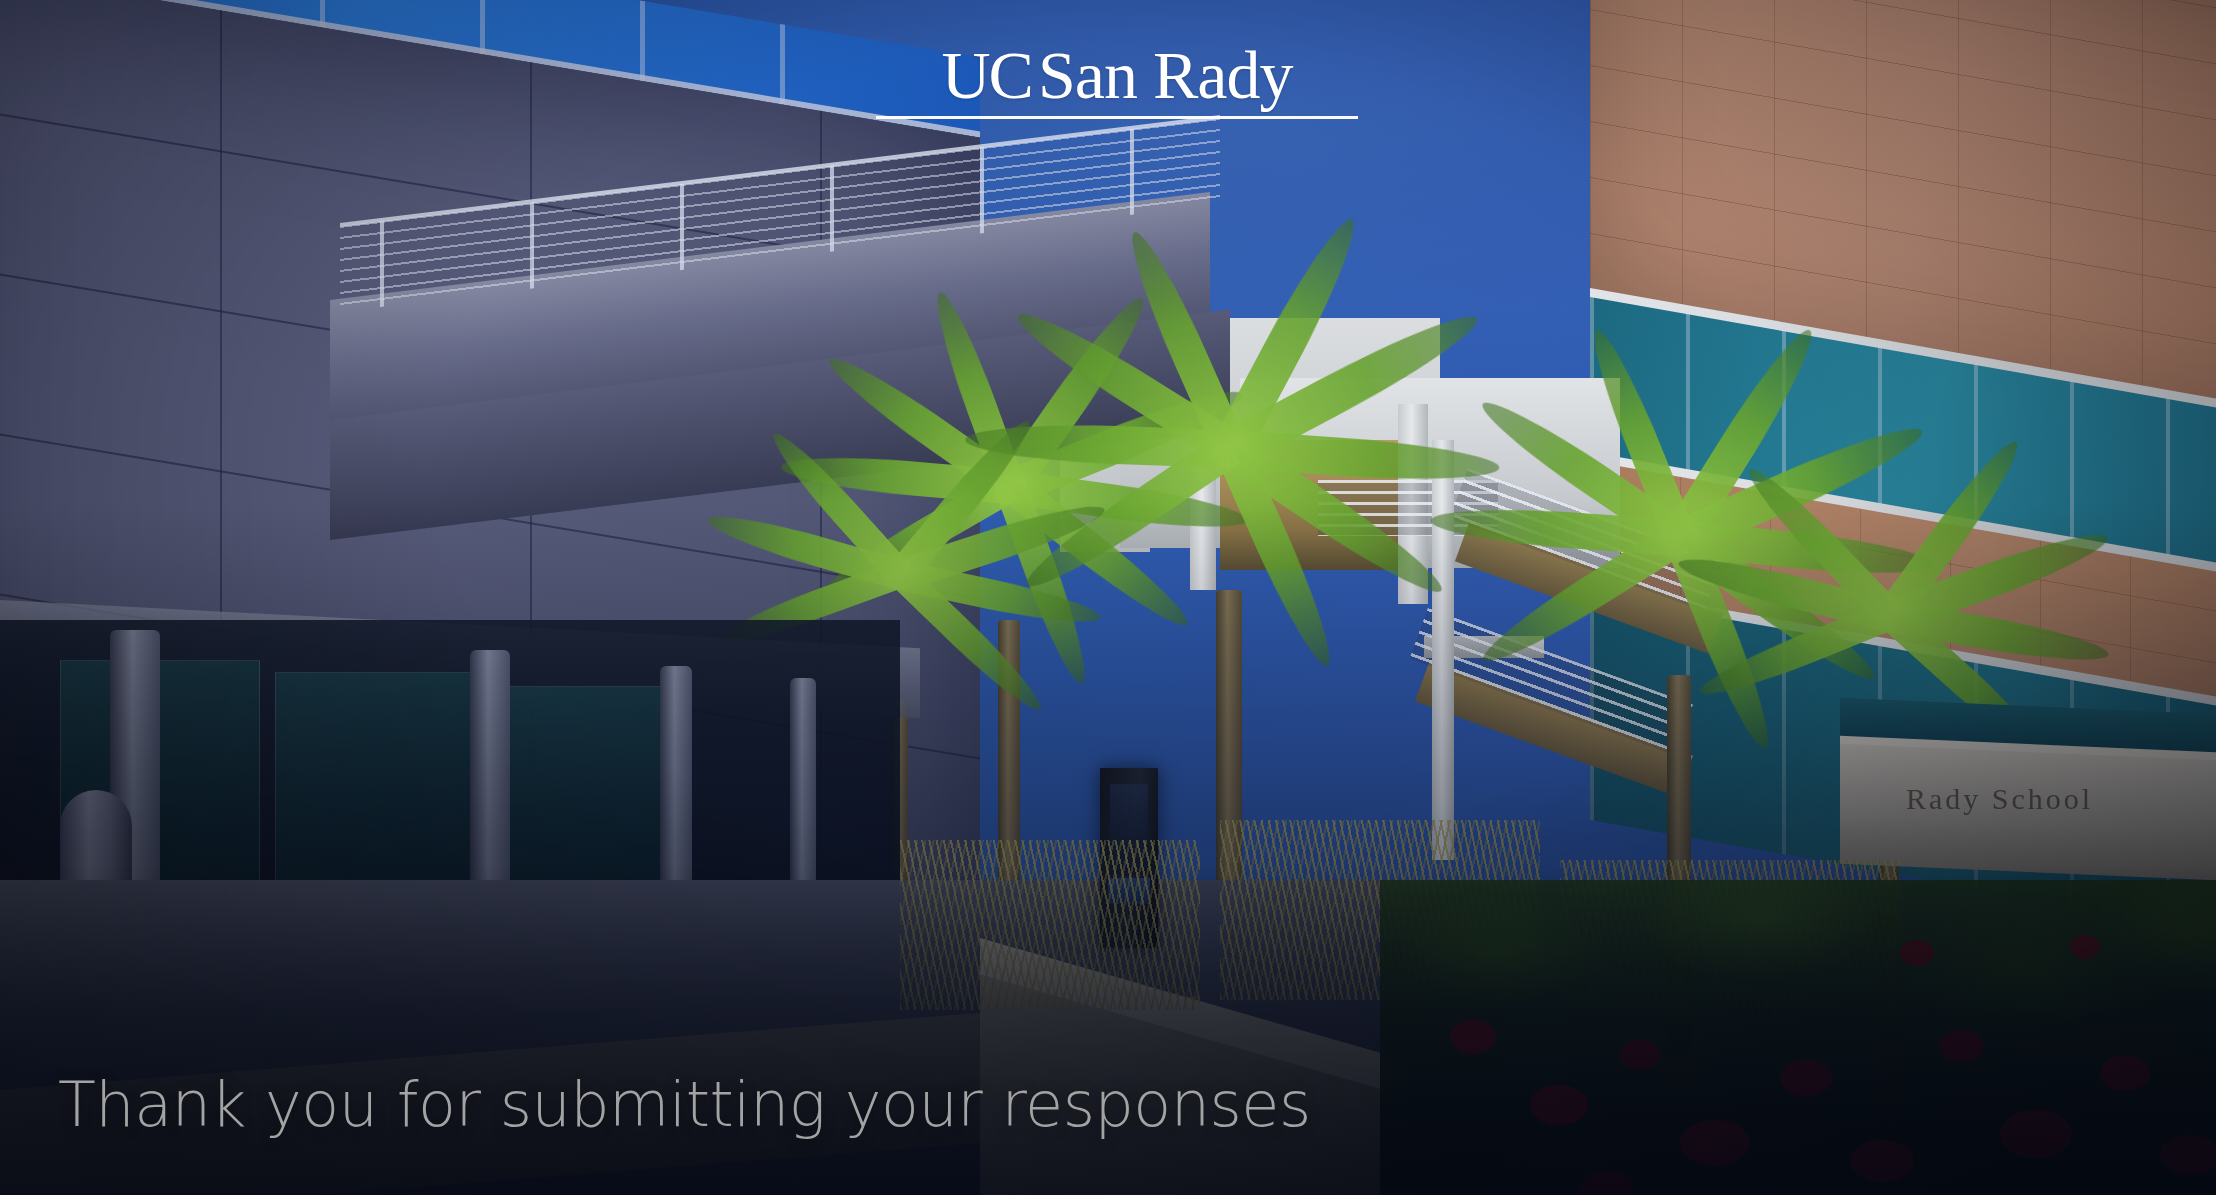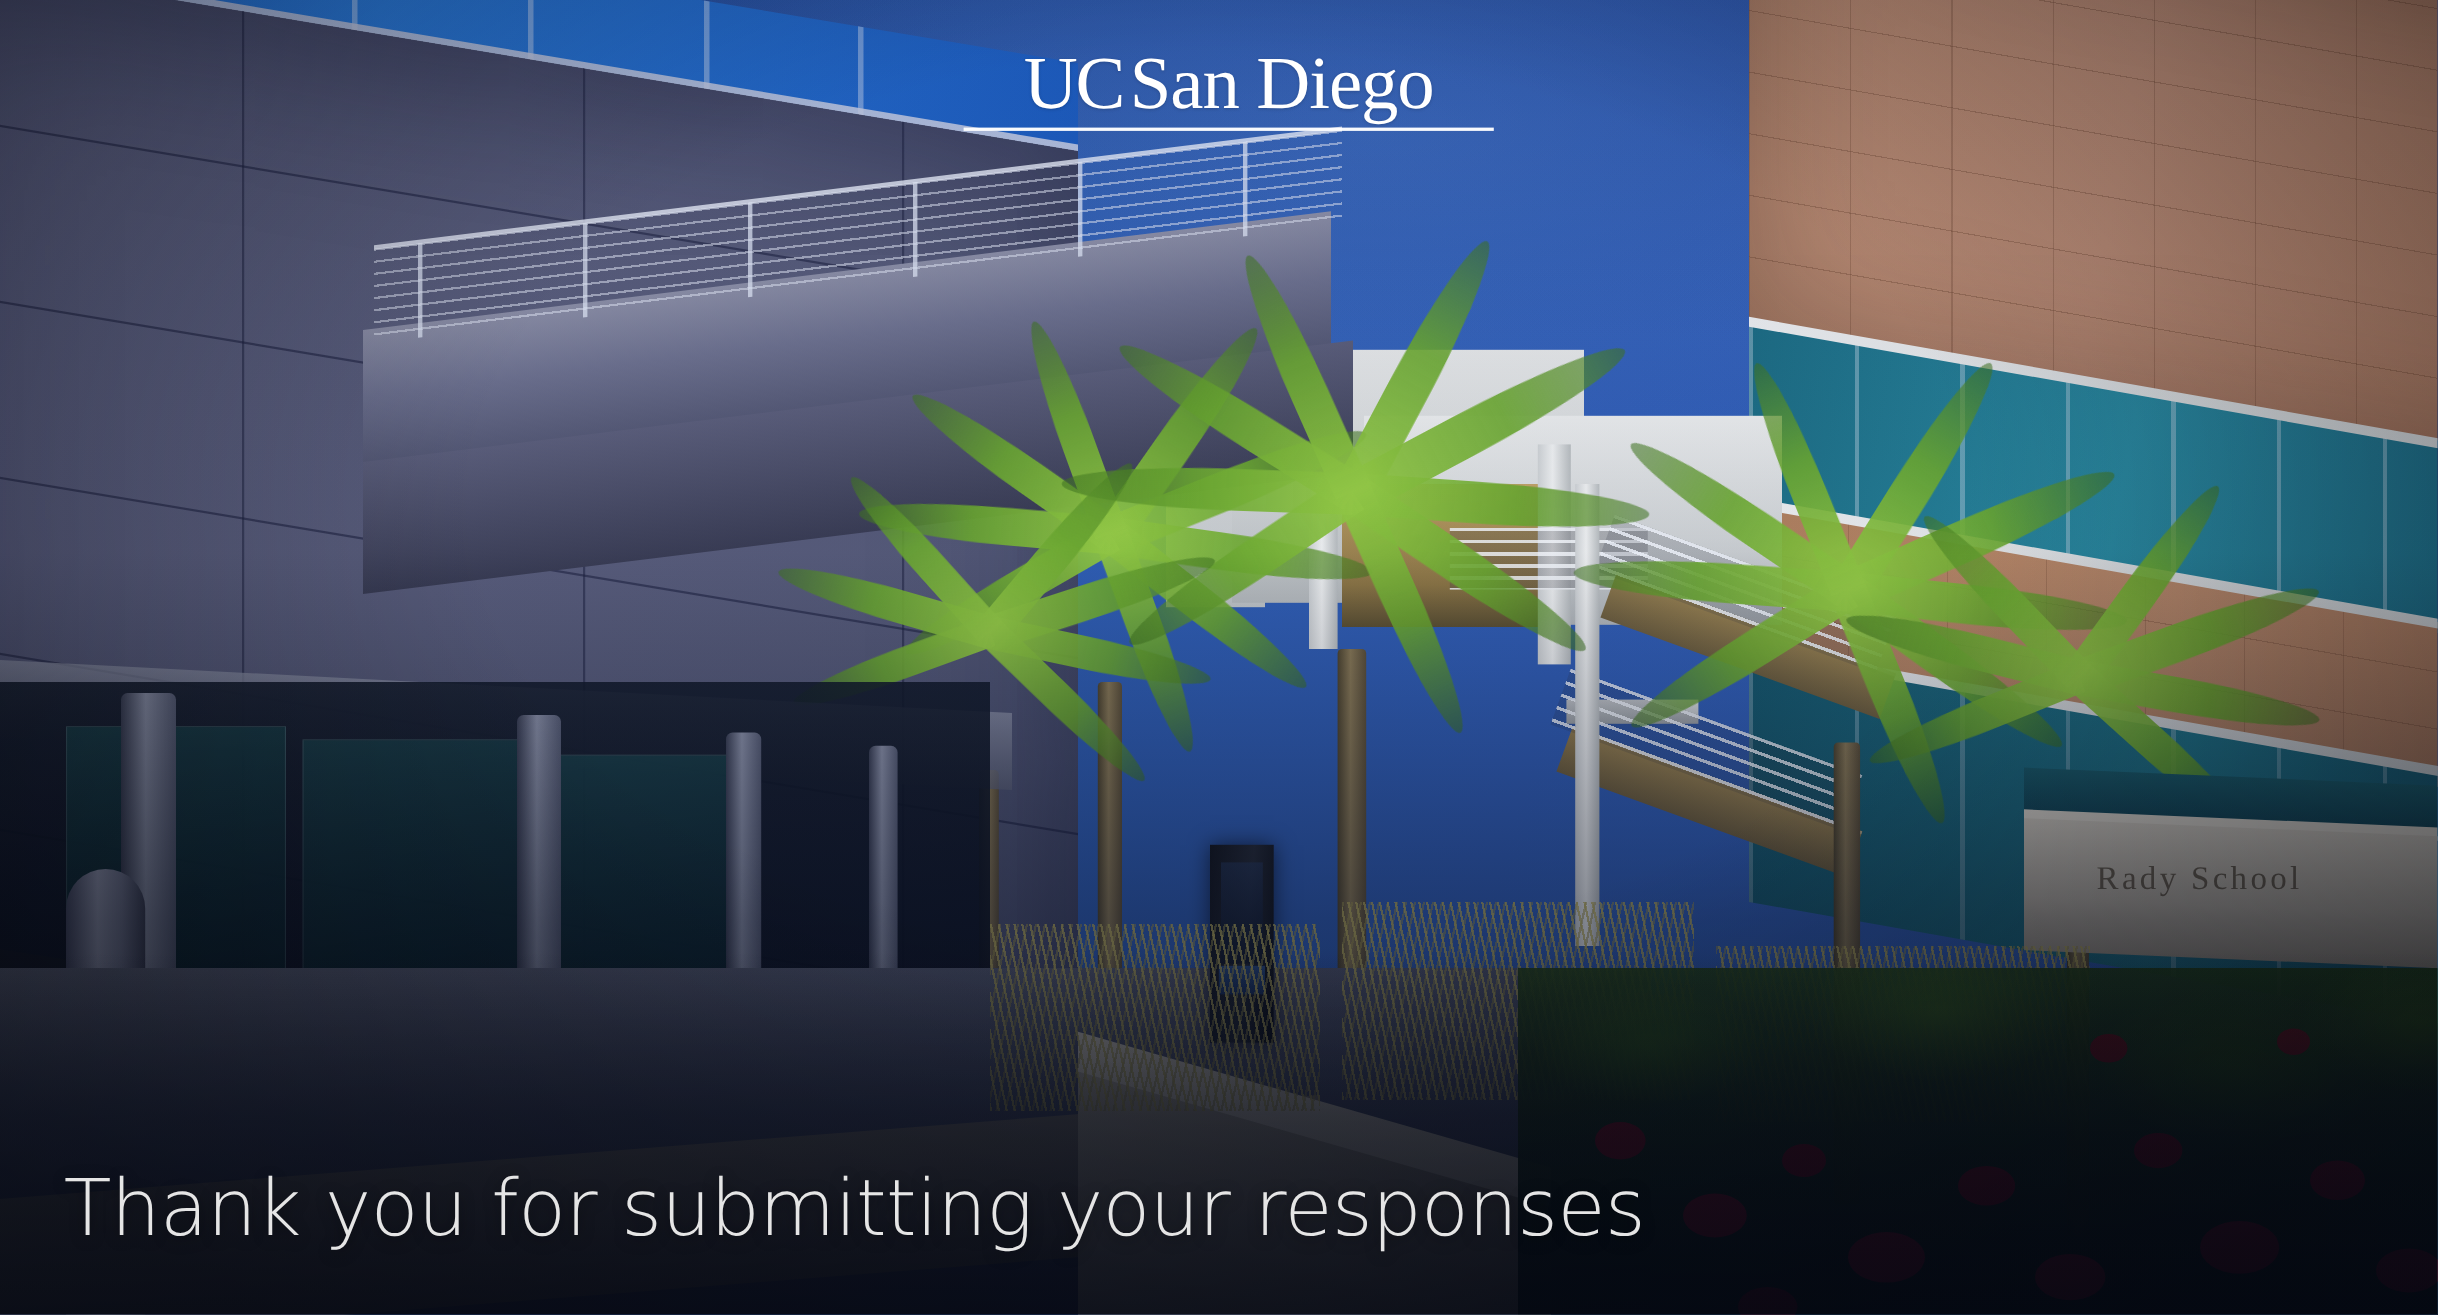--- a/index.html
+++ b/index.html
@@ -362,23 +362,23 @@
     white-space:nowrap;
     text-shadow:0 1px 3px rgba(0,0,0,.25);
   }
 
   
   #headline {
     position:absolute;
     left:58px; bottom:58px;
     font-family:"DejaVu Sans", sans-serif;
     font-weight:300;
-    font-size:71px;
+    font-size:62px;
     line-height:1.05;
-    color:#e5e5e5;
+    color:#a3a3a3;
     letter-spacing:-.5px;
     white-space:nowrap;
     text-shadow:0 2px 14px rgba(0,0,0,.45);
   }
 </style>
 </head>
 <body>
 
 <div id="slide">
 
@@ -550,19 +550,19 @@
       <div class="flower-dot" style="left:520px; top:60px;  width:34px; height:26px; background:rgba(140,12,30,.8);"></div>
       <div class="flower-dot" style="left:690px; top:55px;  width:30px; height:24px; background:rgba(150,14,34,.78);"></div>
     </div>
 
     <div class="layer photo-tone"></div>
     <div class="layer photo-vignette"></div>
     <div class="layer bottom-scrim"></div>
   </div>
 
   <div id="logo-lockup">
-    <div id="wordmark"><span class="uc">UC</span><span class="sd">San Diego</span></div>
+    <div id="wordmark"><span class="uc">UC</span><span class="sd">San Rady</span></div>
     <div id="logo-rule"></div>
   </div>
 
   <div id="headline">Thank you for submitting your responses</div>
 
 </div>
 
 </body></html>

